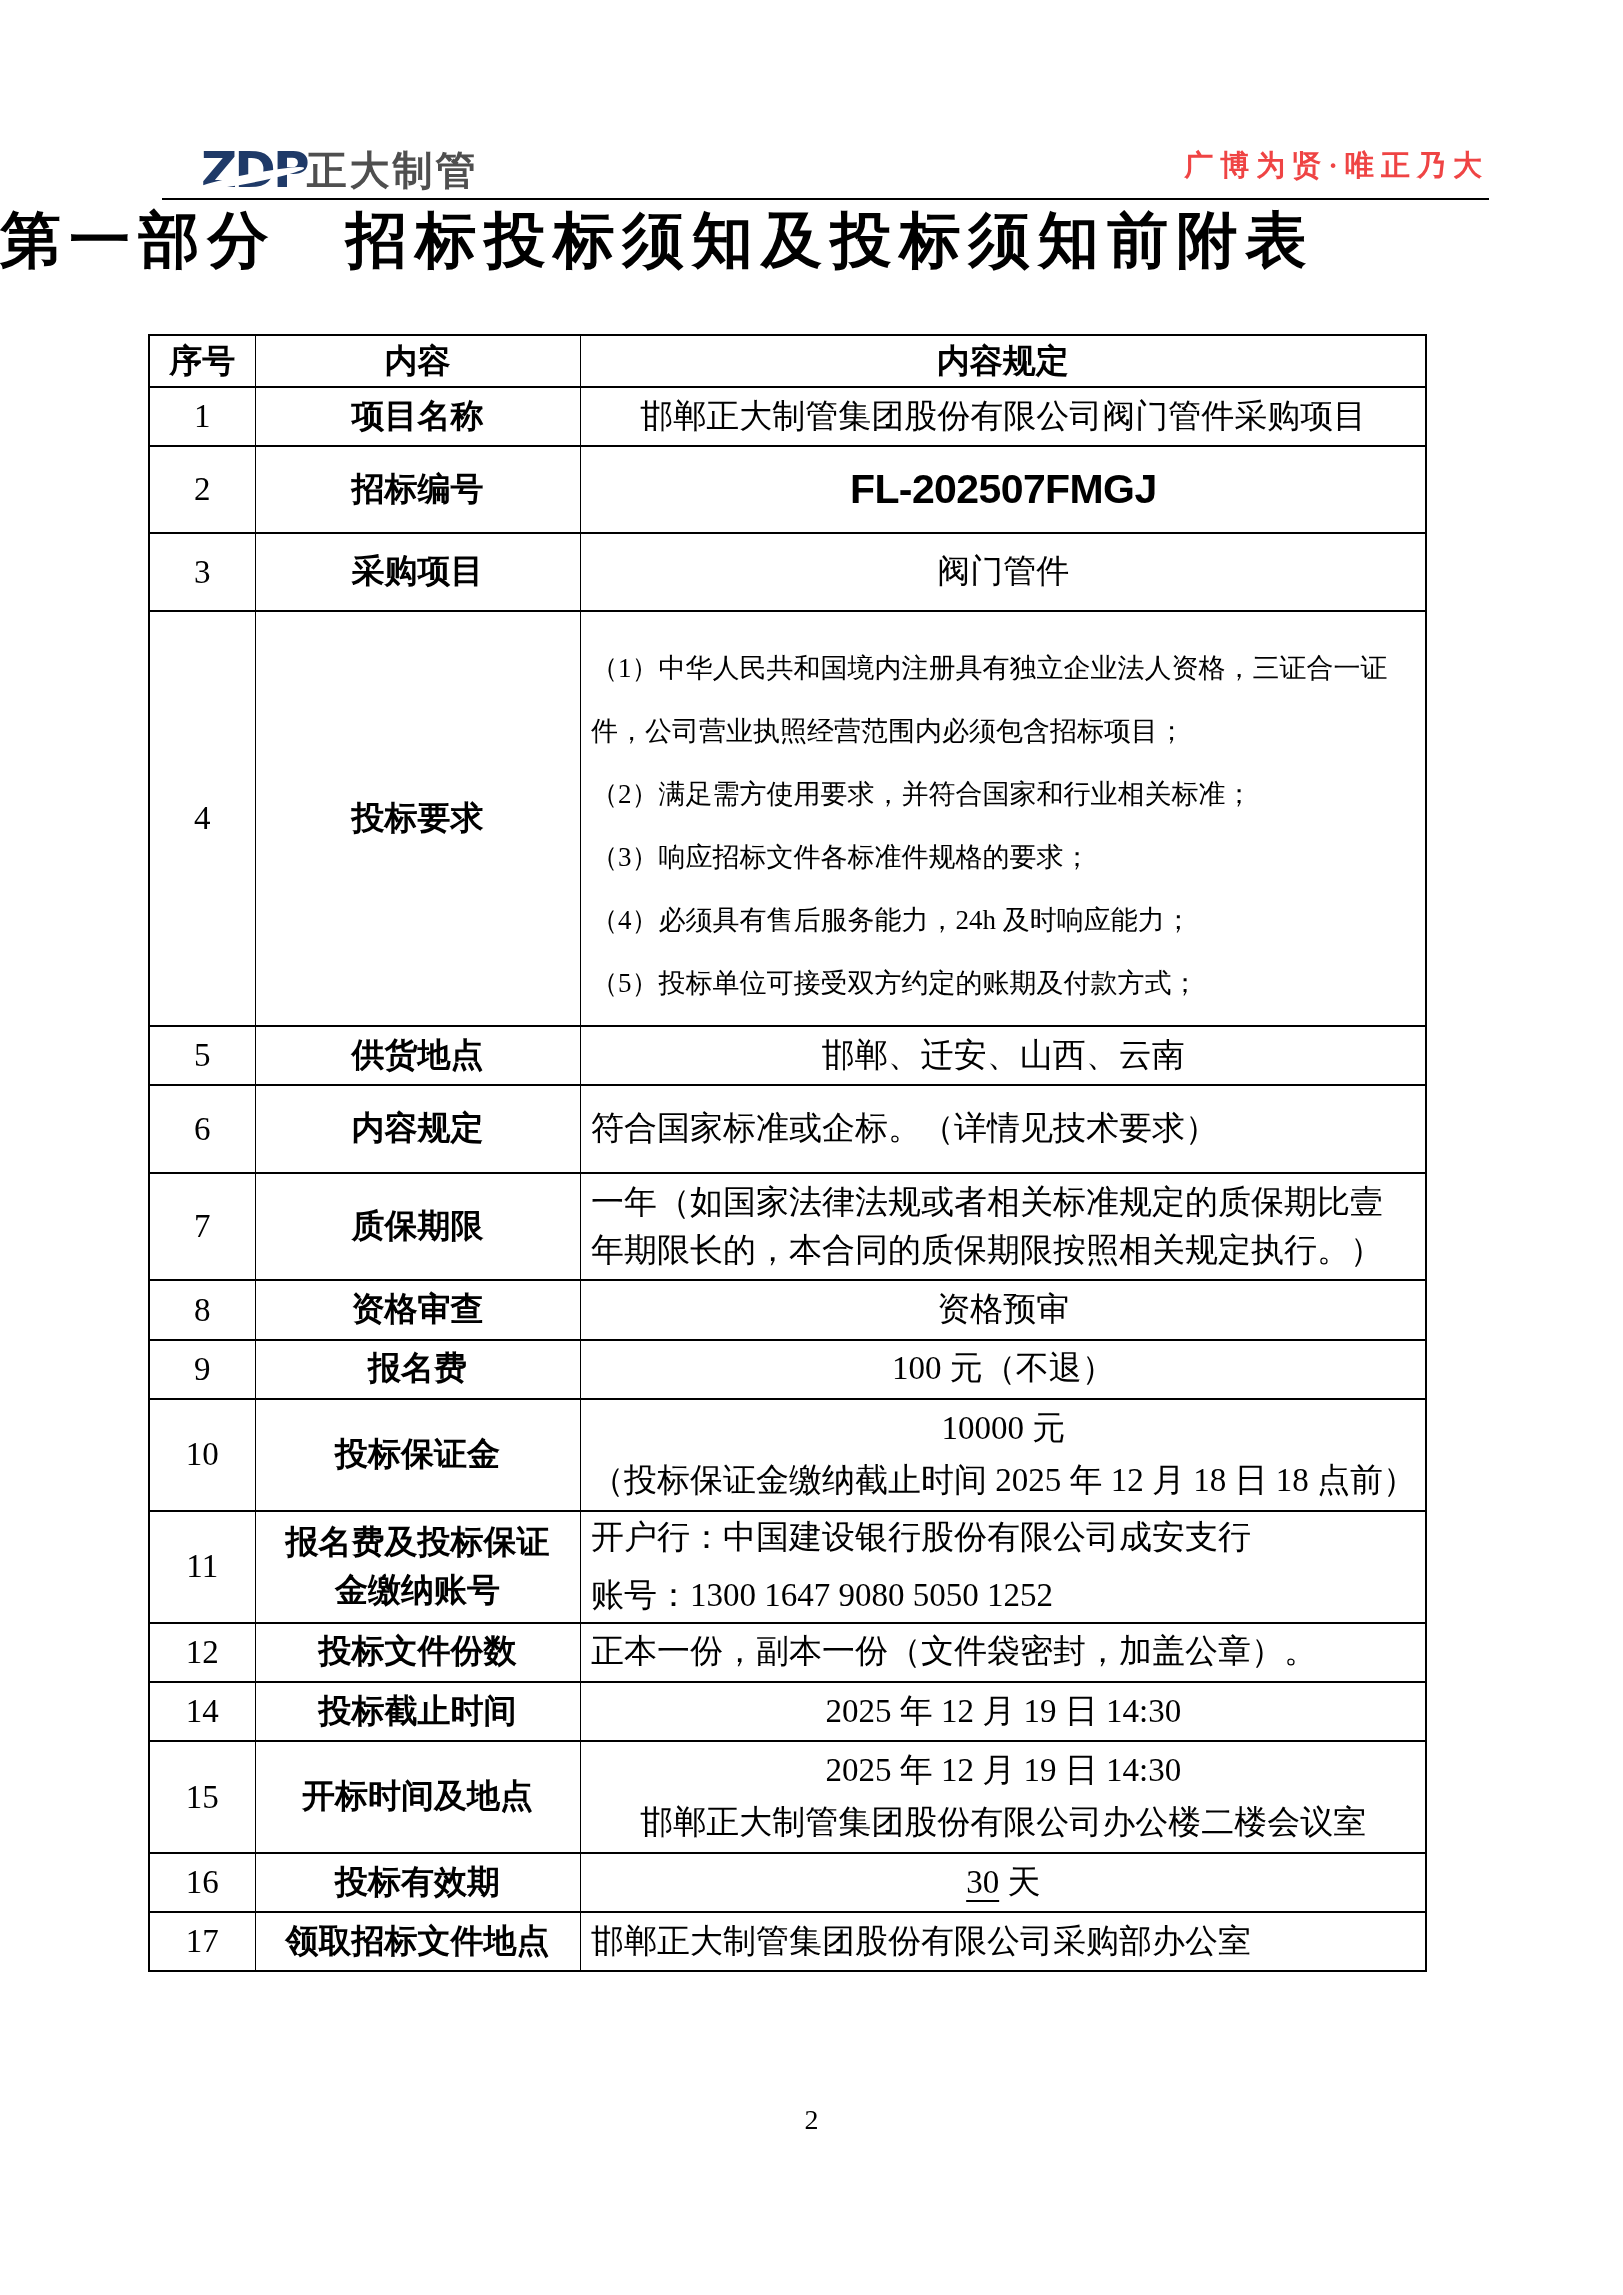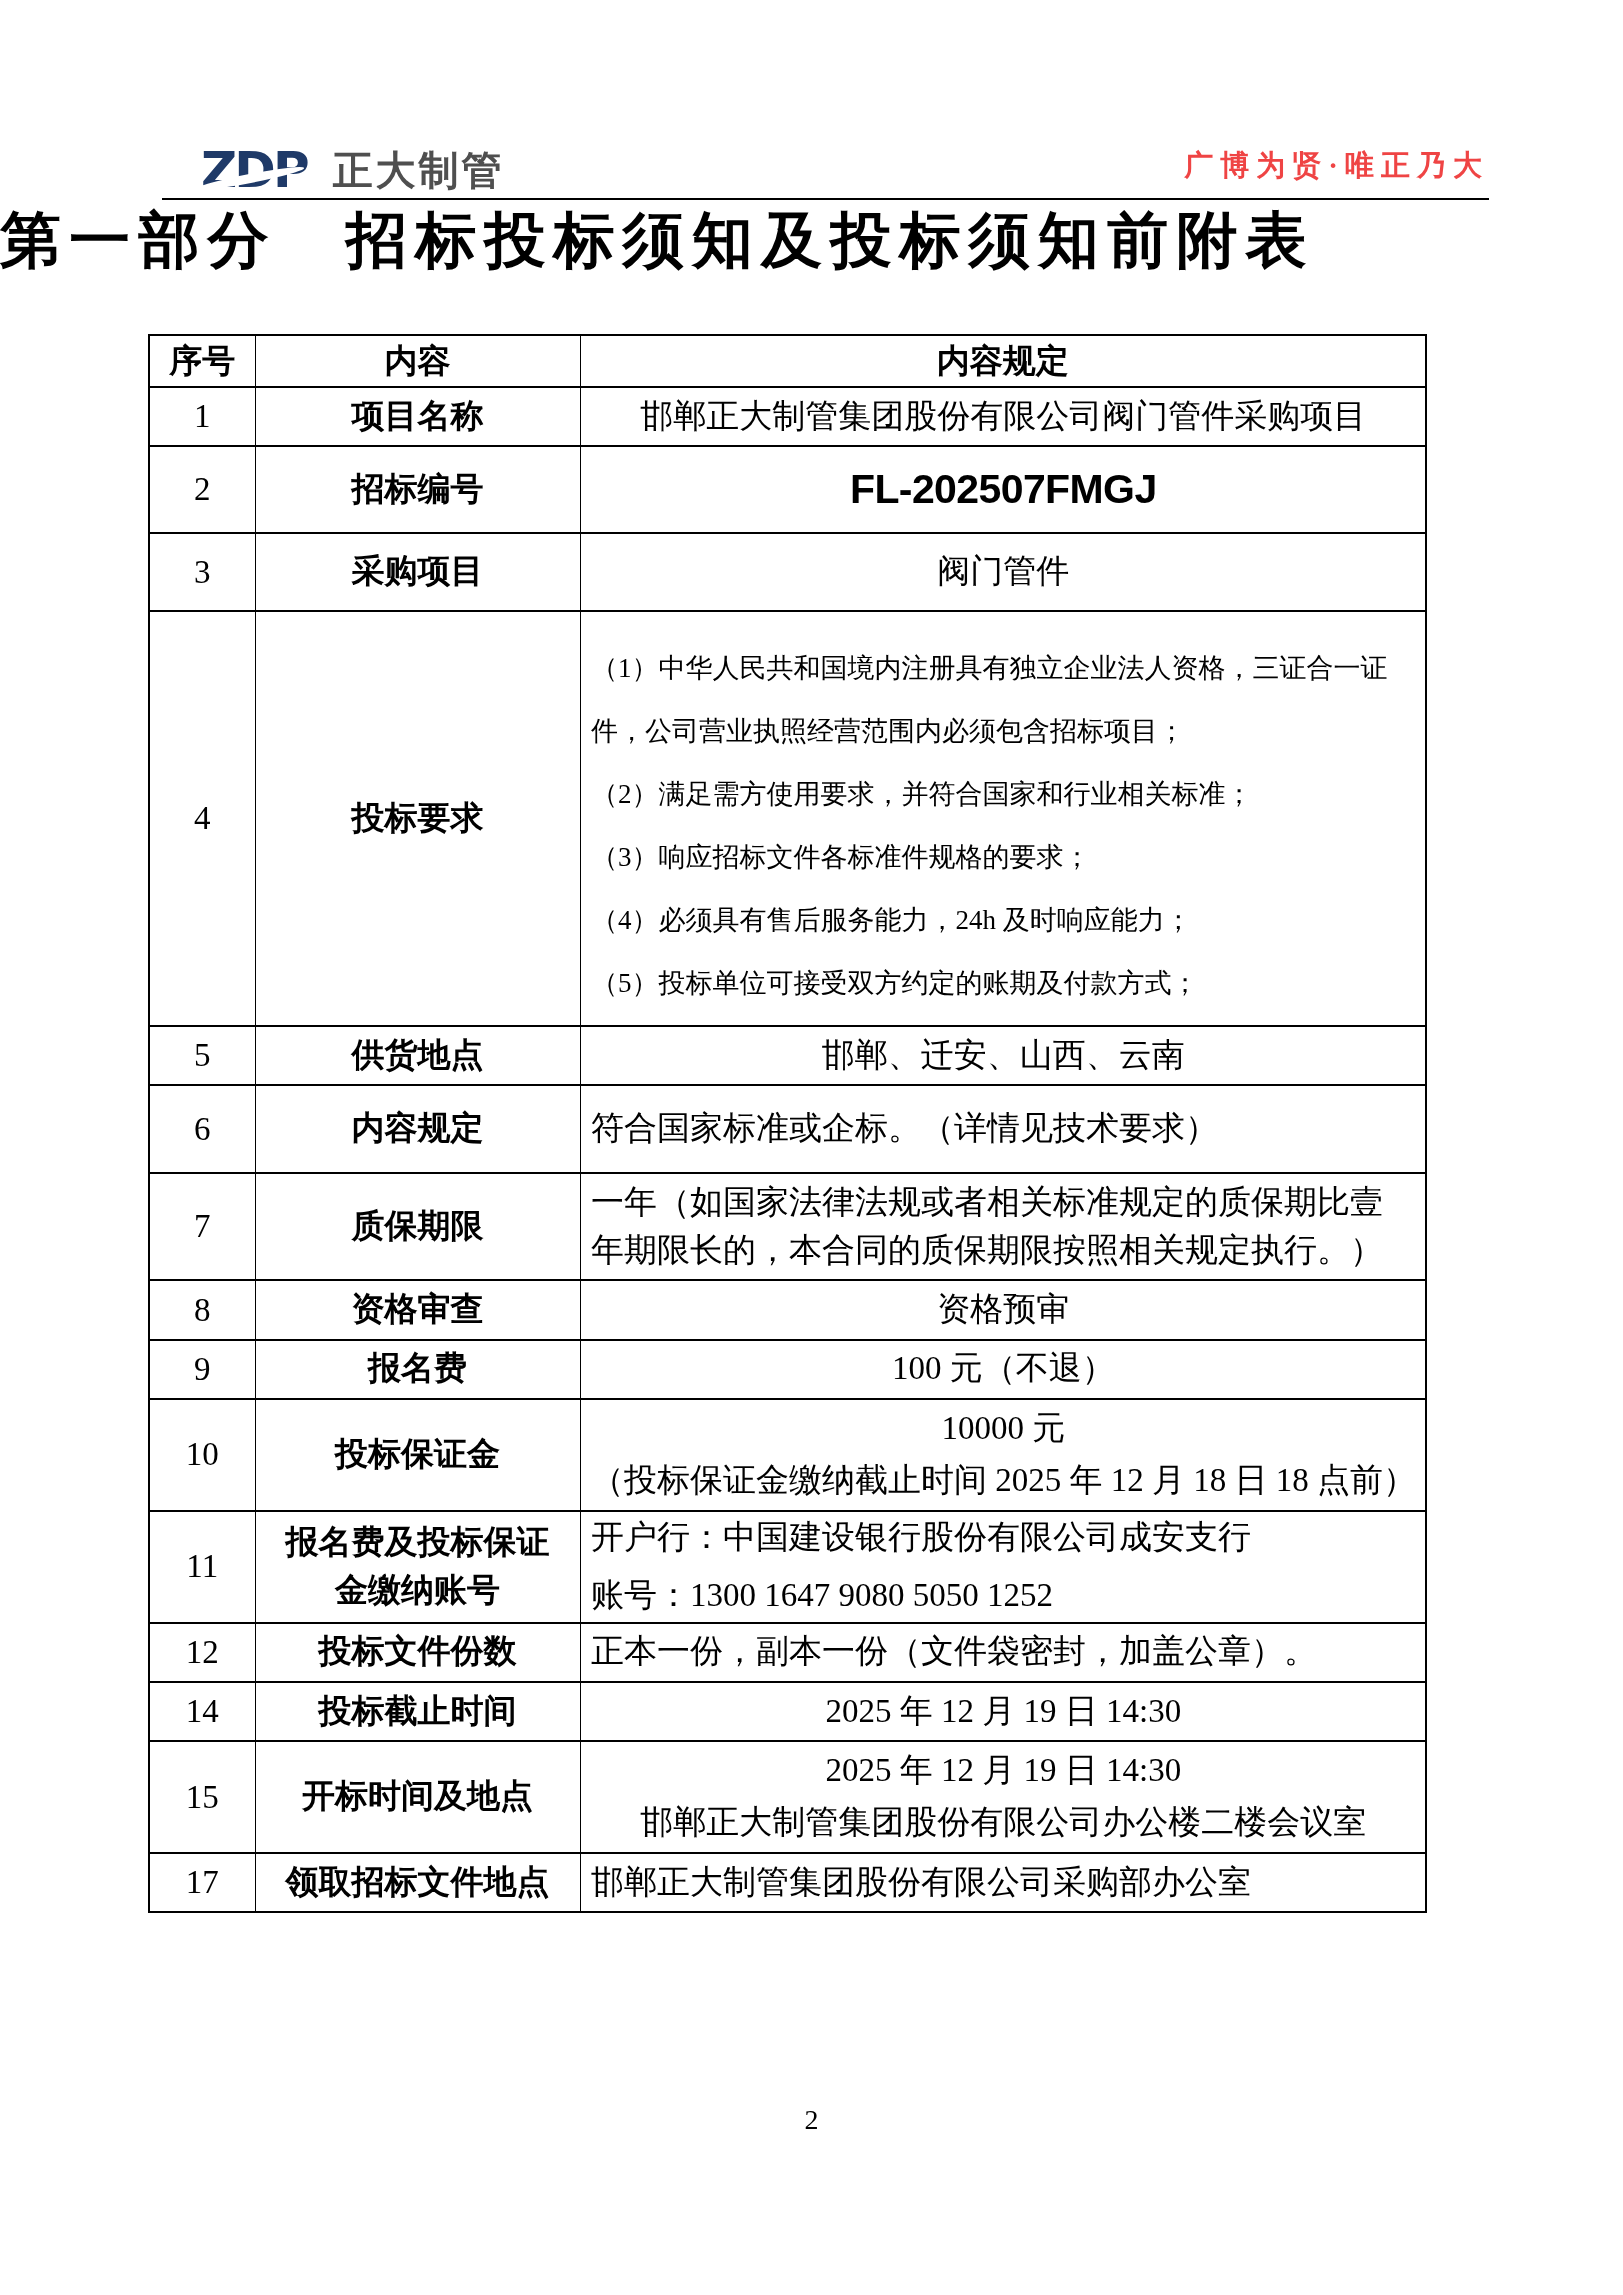--- a/index.html
+++ b/index.html
@@ -24,21 +24,21 @@
     letter-spacing:-2.9px; color:#1f3a68; position:relative; z-index:1;
   }
   .logo-swoosh {
     position:absolute; left:-5.8px; top:27px; width:110px; height:8.8px;
     background:#ffffff; border-radius:50%;
     transform:rotate(-11deg); z-index:2;
   }
   .logo-cn {
     font-family:"DejaVu Sans","Liberation Sans",sans-serif;
     font-weight:900; font-size:40px; line-height:46px;
-    letter-spacing:2.9px; color:#4f4f4f; margin-left:26px; position:relative; z-index:3;
+    letter-spacing:2.9px; color:#4f4f4f; position:relative; z-index:3;
   }
   .tagline {
     font-weight:bold; font-size:29px; letter-spacing:7px;
     color:#ef4444; margin-bottom:8.2px;
   }
 
   
   .title {
     position:absolute; top:206px; left:0; width:100%;
     text-align:left; font-weight:bold; font-size:61px;
@@ -212,20 +212,27 @@
           </td>
         </tr>
         <tr style="height: 96px; border-radius: 25px;">
           <td class="no">15</td>
           <td class="label">开标时间及地点</td>
           <td class="content">
             <div class="cline ac">2025 年 12 月 19 日 14:30</div>
             <div class="cline ac">邯郸正大制管集团股份有限公司办公楼二楼会议室</div>
           </td>
         </tr>
+        <tr style="height: 51px;">
+          <td class="no">16</td>
+          <td class="label">投标有效期</td>
+          <td class="content">
+            <div class="cline ac"><span class="u">30</span><span> 天</span></div>
+          </td>
+        </tr>
         <tr style="height: 58px;">
           <td class="no">17</td>
           <td class="label">领取招标文件地点</td>
           <td class="content">
             <div class="cline al">邯郸正大制管集团股份有限公司采购部办公室</div>
           </td>
         </tr>
       </tbody>
   </table>
 

